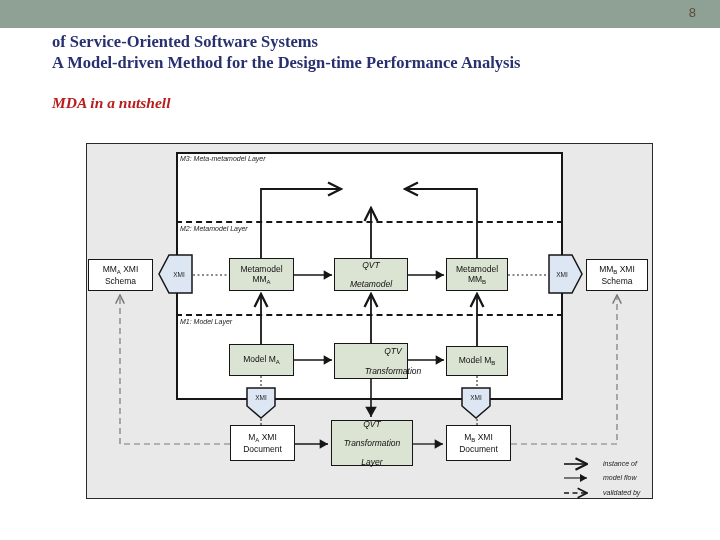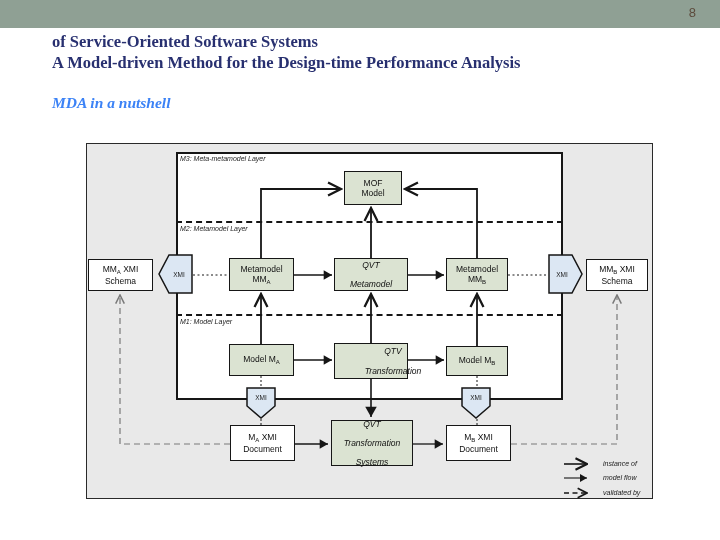--- a/index.html
+++ b/index.html
@@ -10,21 +10,21 @@
   .topbar{position:absolute;left:0;top:0;width:720px;height:28px;background:#8fa094;}
   .pagenum{position:absolute;top:5px;right:24px;font-size:13px;color:#5c4b3c;}
   .title{
     position:absolute;left:52px;top:31px;width:620px;
     font-family:"Liberation Serif",serif;font-weight:bold;
     font-size:16.5px;line-height:21px;color:#283070;
   }
   .subtitle{
     position:absolute;left:52px;top:94px;
     font-family:"Liberation Serif",serif;font-weight:bold;font-style:italic;
-    font-size:15.5px;color:#3b82f6;
+    font-size:15.5px;color:#b91c1c;
   }
   .figure{
     position:absolute;left:86px;top:143px;width:567px;height:356px;
     background:#e9e9e9;border:1px solid #2a2a2a;box-sizing:border-box;
   }
   .inner{
     position:absolute;left:89px;top:8px;width:387px;height:248px;
     background:#ffffff;border:2px solid #161616;box-sizing:border-box;z-index:1;
   }
   .sep{position:absolute;left:89px;width:387px;height:0;border-top:2px dashed #161616;z-index:1;}
@@ -107,24 +107,20 @@
       <line x1="390" y1="275" x2="390" y2="281" stroke="#161616" stroke-width="1" stroke-dasharray="2,2"></line>
 
       <polyline points="143,300 33,300 33,151" fill="none" stroke="#7a7a7a" stroke-width="1.2" stroke-dasharray="6,4" marker-end="url(#openG)"></polyline>
       <polyline points="424,300 530,300 530,151" fill="none" stroke="#7a7a7a" stroke-width="1.2" stroke-dasharray="6,4" marker-end="url(#openG)"></polyline>
 
       <line x1="477" y1="320" x2="500" y2="320" stroke="#161616" stroke-width="1.6" marker-end="url(#openB)"></line>
       <line x1="477" y1="334" x2="500" y2="334" stroke="#161616" stroke-width="1.1" marker-end="url(#fill)"></line>
       <line x1="477" y1="349" x2="500" y2="349" stroke="#161616" stroke-width="1.3" stroke-dasharray="5,3.5" marker-end="url(#openB)"></line>
     </svg>
 
-    <div class="node green" style="left:257px;top:27px;width:58px;height:34px;">
-      <div>MOF</div>
-      <div>Model</div>
-    </div>
 
     <div class="node green" style="left:142px;top:114px;width:65px;height:33px;">
       <div>Metamodel</div>
       <div><span>MM</span><span class="sb">A</span></div>
     </div>
     <div class="node green it" style="left:247px;top:114px;width:74px;height:33px;">
       <div>QVT</div>
       <div>Metamodel</div>
     </div>
     <div class="node green" style="left:359px;top:114px;width:62px;height:33px;">
@@ -139,21 +135,21 @@
       <div>QTV</div>
       <div>Transformation</div>
     </div>
     <div class="node green" style="left:359px;top:202px;width:62px;height:30px;">
       <div><span>Model M</span><span class="sb">B</span></div>
     </div>
 
     <div class="node green it" style="left:244px;top:276px;width:82px;height:46px;">
       <div>QVT</div>
       <div>Transformation</div>
-      <div>Systems</div>
+      <div>Layer</div>
     </div>
 
     <div class="node white" style="left:1px;top:115px;width:65px;height:32px;">
       <div><span>MM</span><span class="sb">A</span><span> XMI</span></div>
       <div>Schema</div>
     </div>
     <div class="node white" style="left:499px;top:115px;width:62px;height:32px;">
       <div><span>MM</span><span class="sb">B</span><span> XMI</span></div>
       <div>Schema</div>
     </div>

